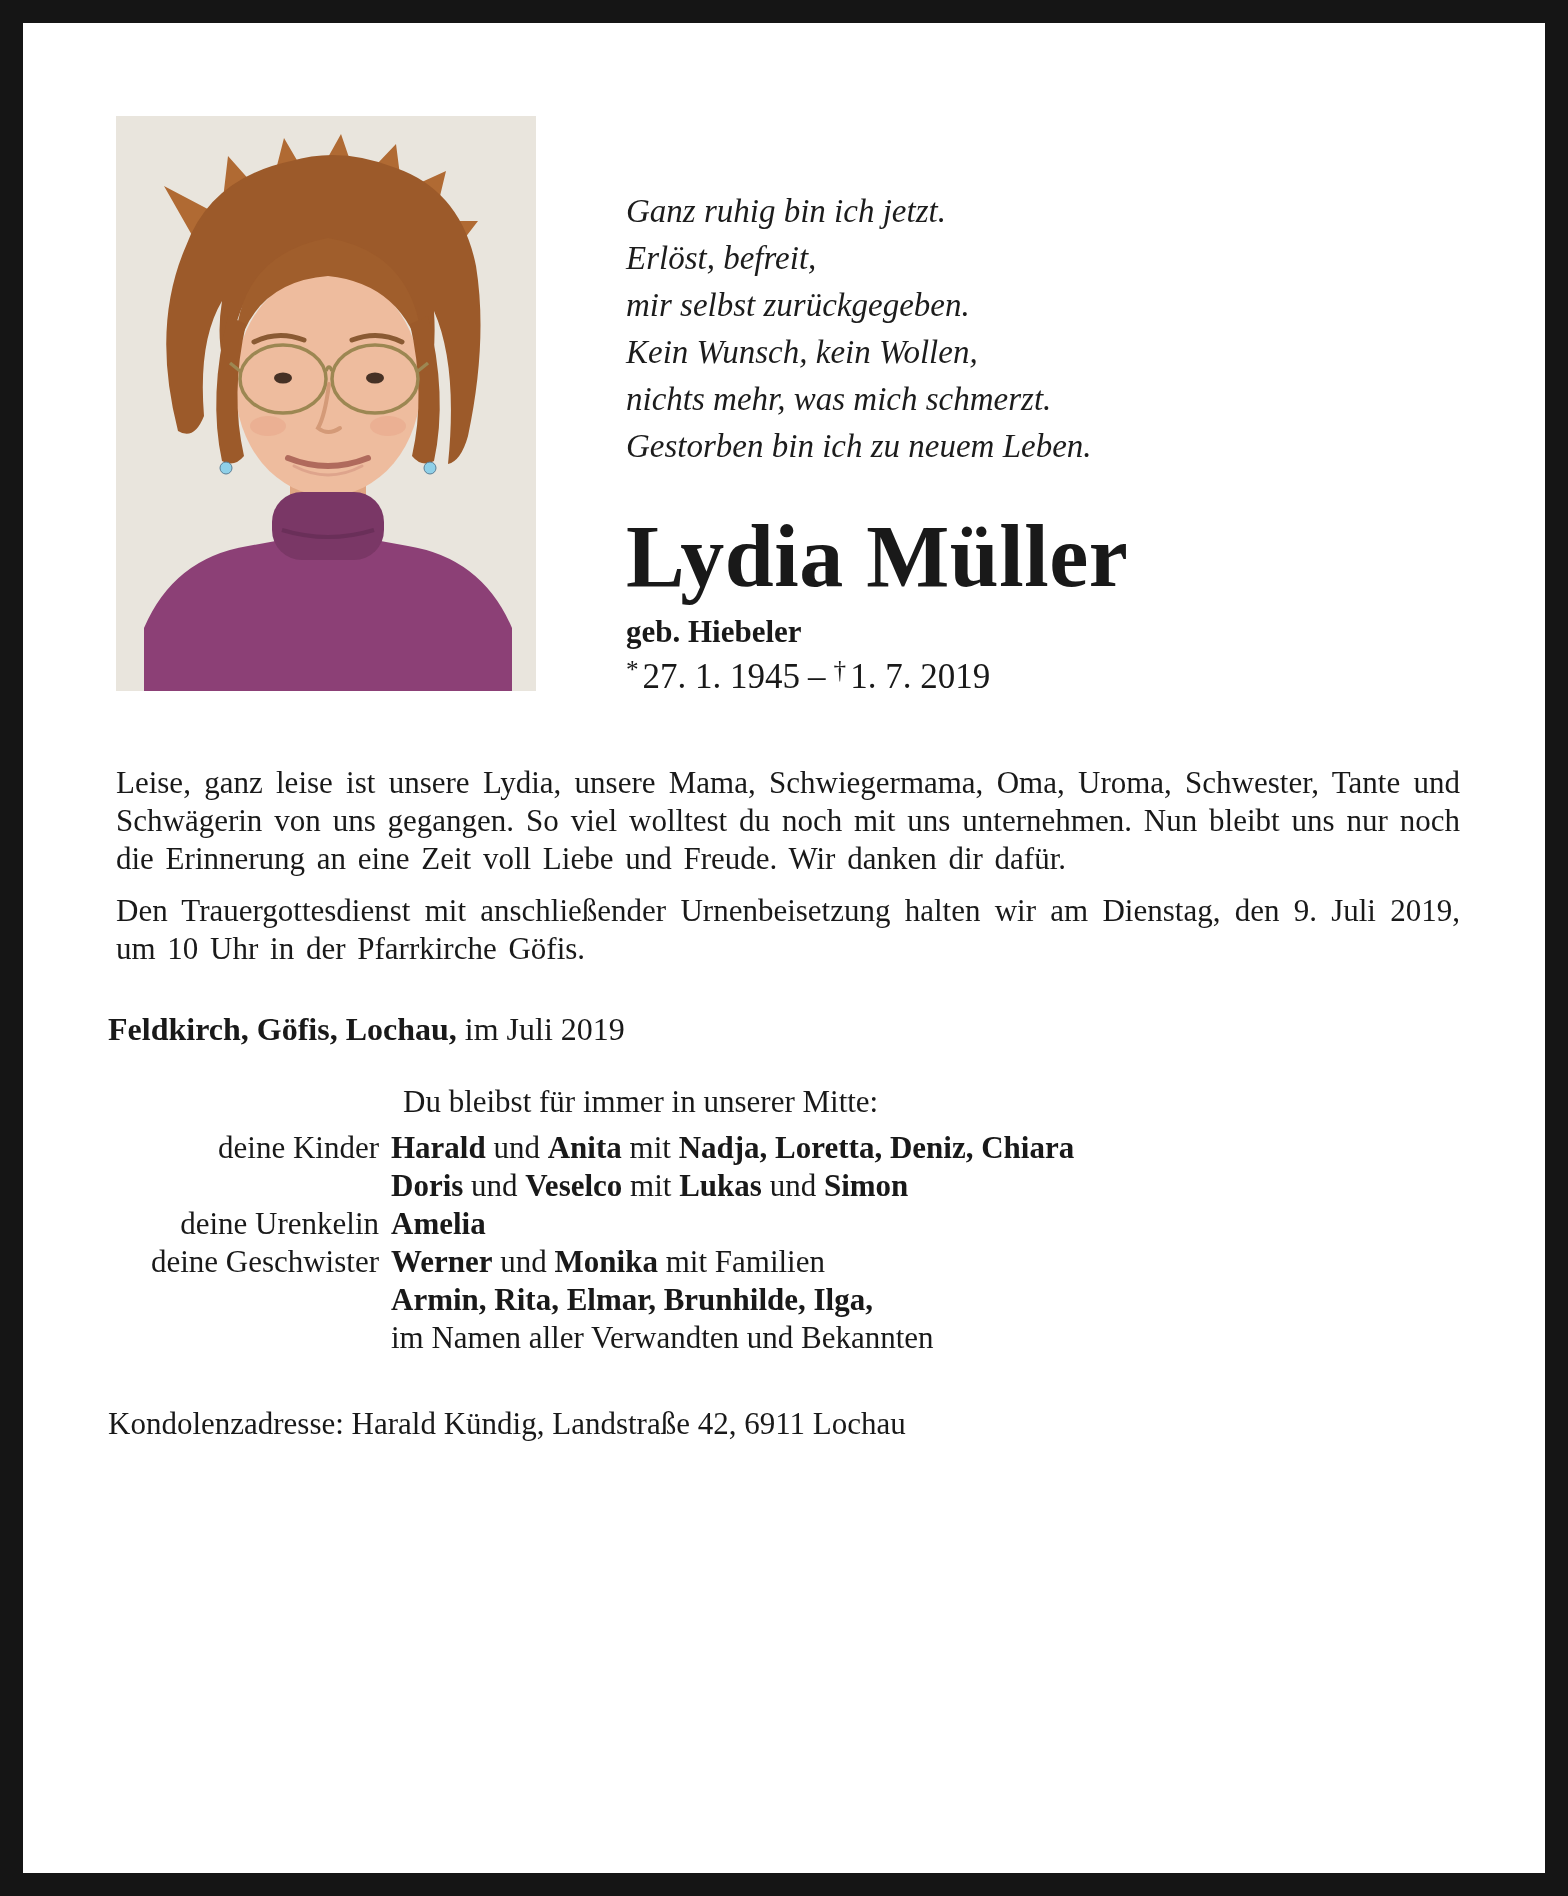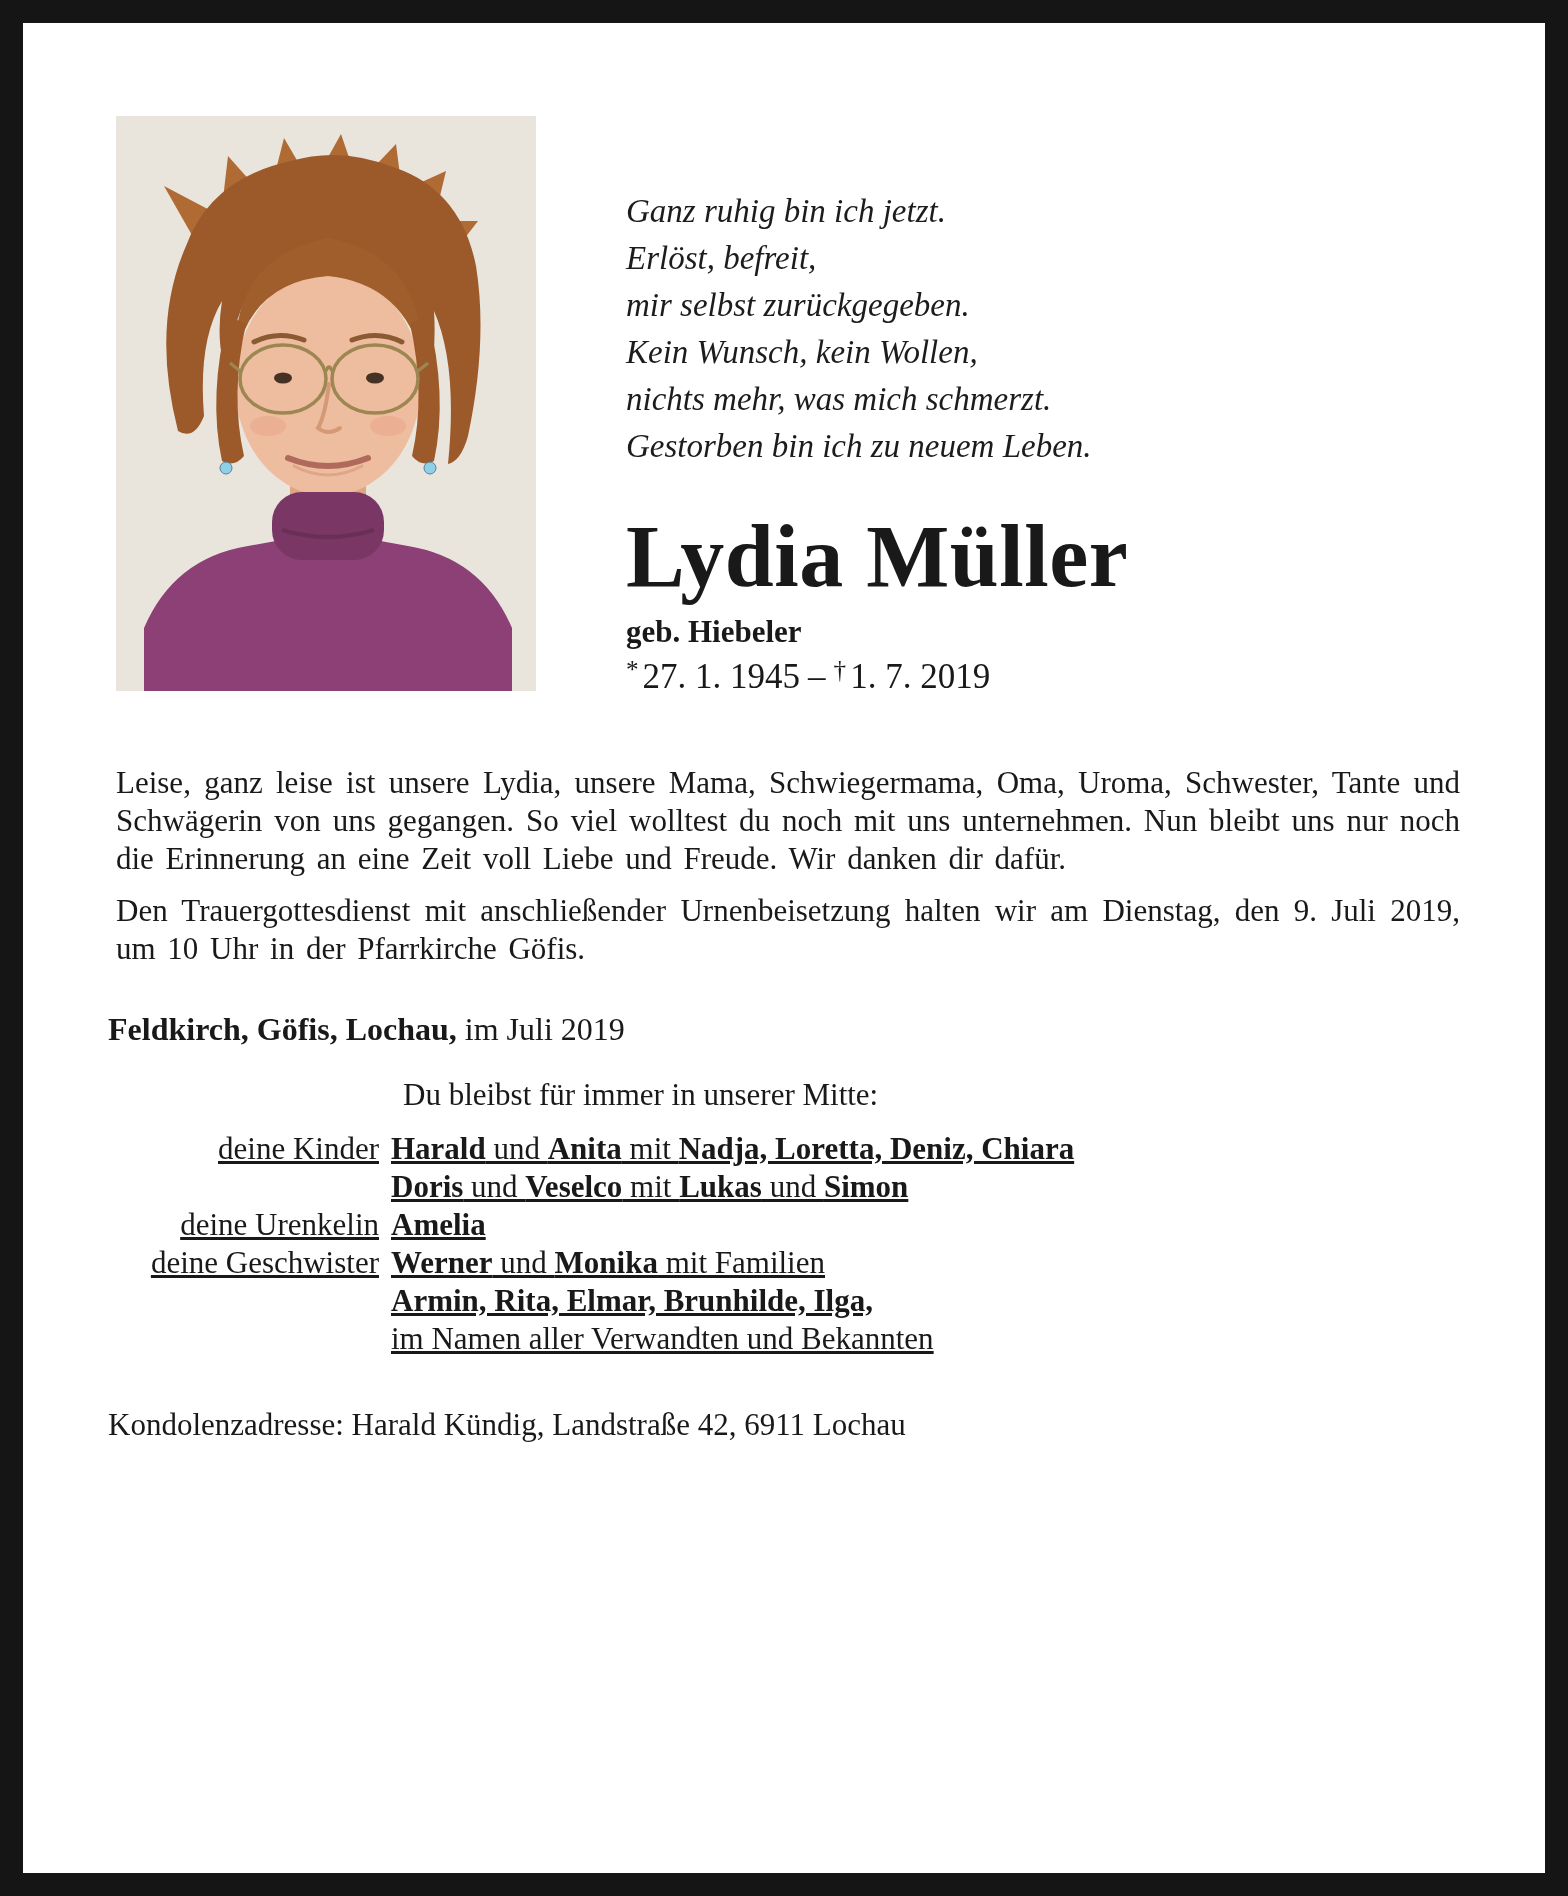--- a/index.html
+++ b/index.html
@@ -65,23 +65,23 @@
   .para {
     margin: 8px;
     text-align: justify;
     word-spacing: 4px;
   }
   .para + .para { margin-top: 14px; }
 
   .places { margin-top: 42px; font-size: 32px; }
   .places .b { font-weight: bold; }
 
-  .intro { margin-top: 28px; margin-left: 295px; }
-
-  .family { margin-top: 16px; text-decoration: underline; }
+  .intro { margin-top: 35px; margin-left: 295px; }
+
+  .family { margin-top: 8px; }
   .family-row { display: flex; }
   .family-label {
     flex: none;
     width: 283px;
     padding-right: 12px;
     text-align: right;
   }
   .family-content { flex: 1; }
   .family-line { line-height: 38px; }
   .b { font-weight: bold; }

